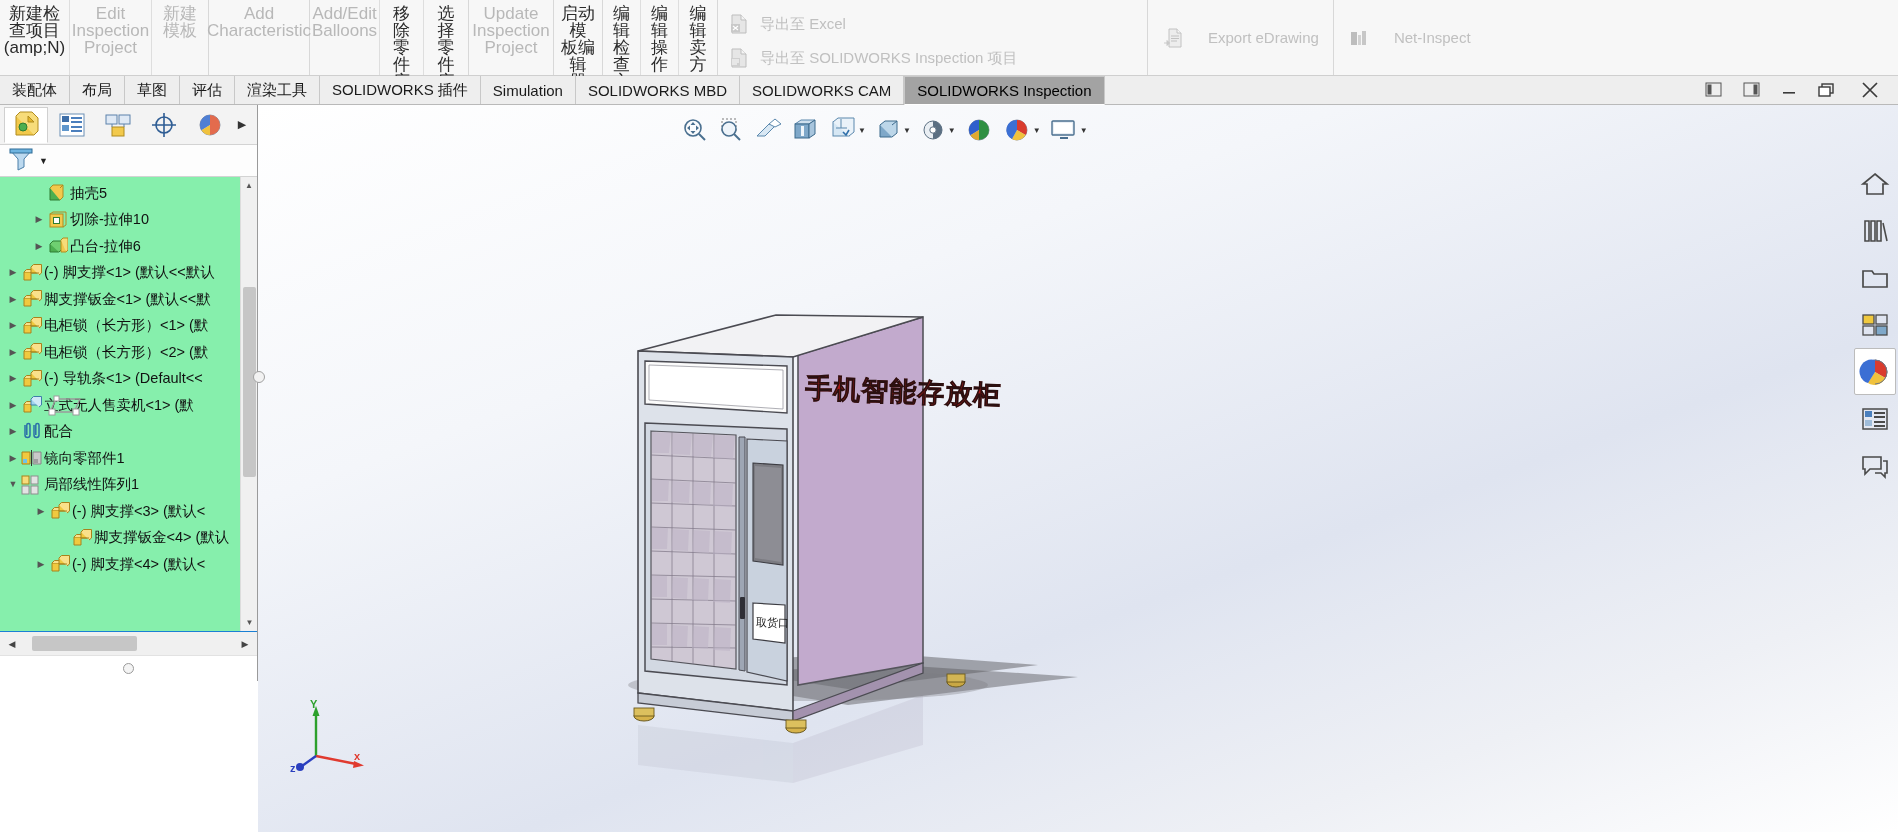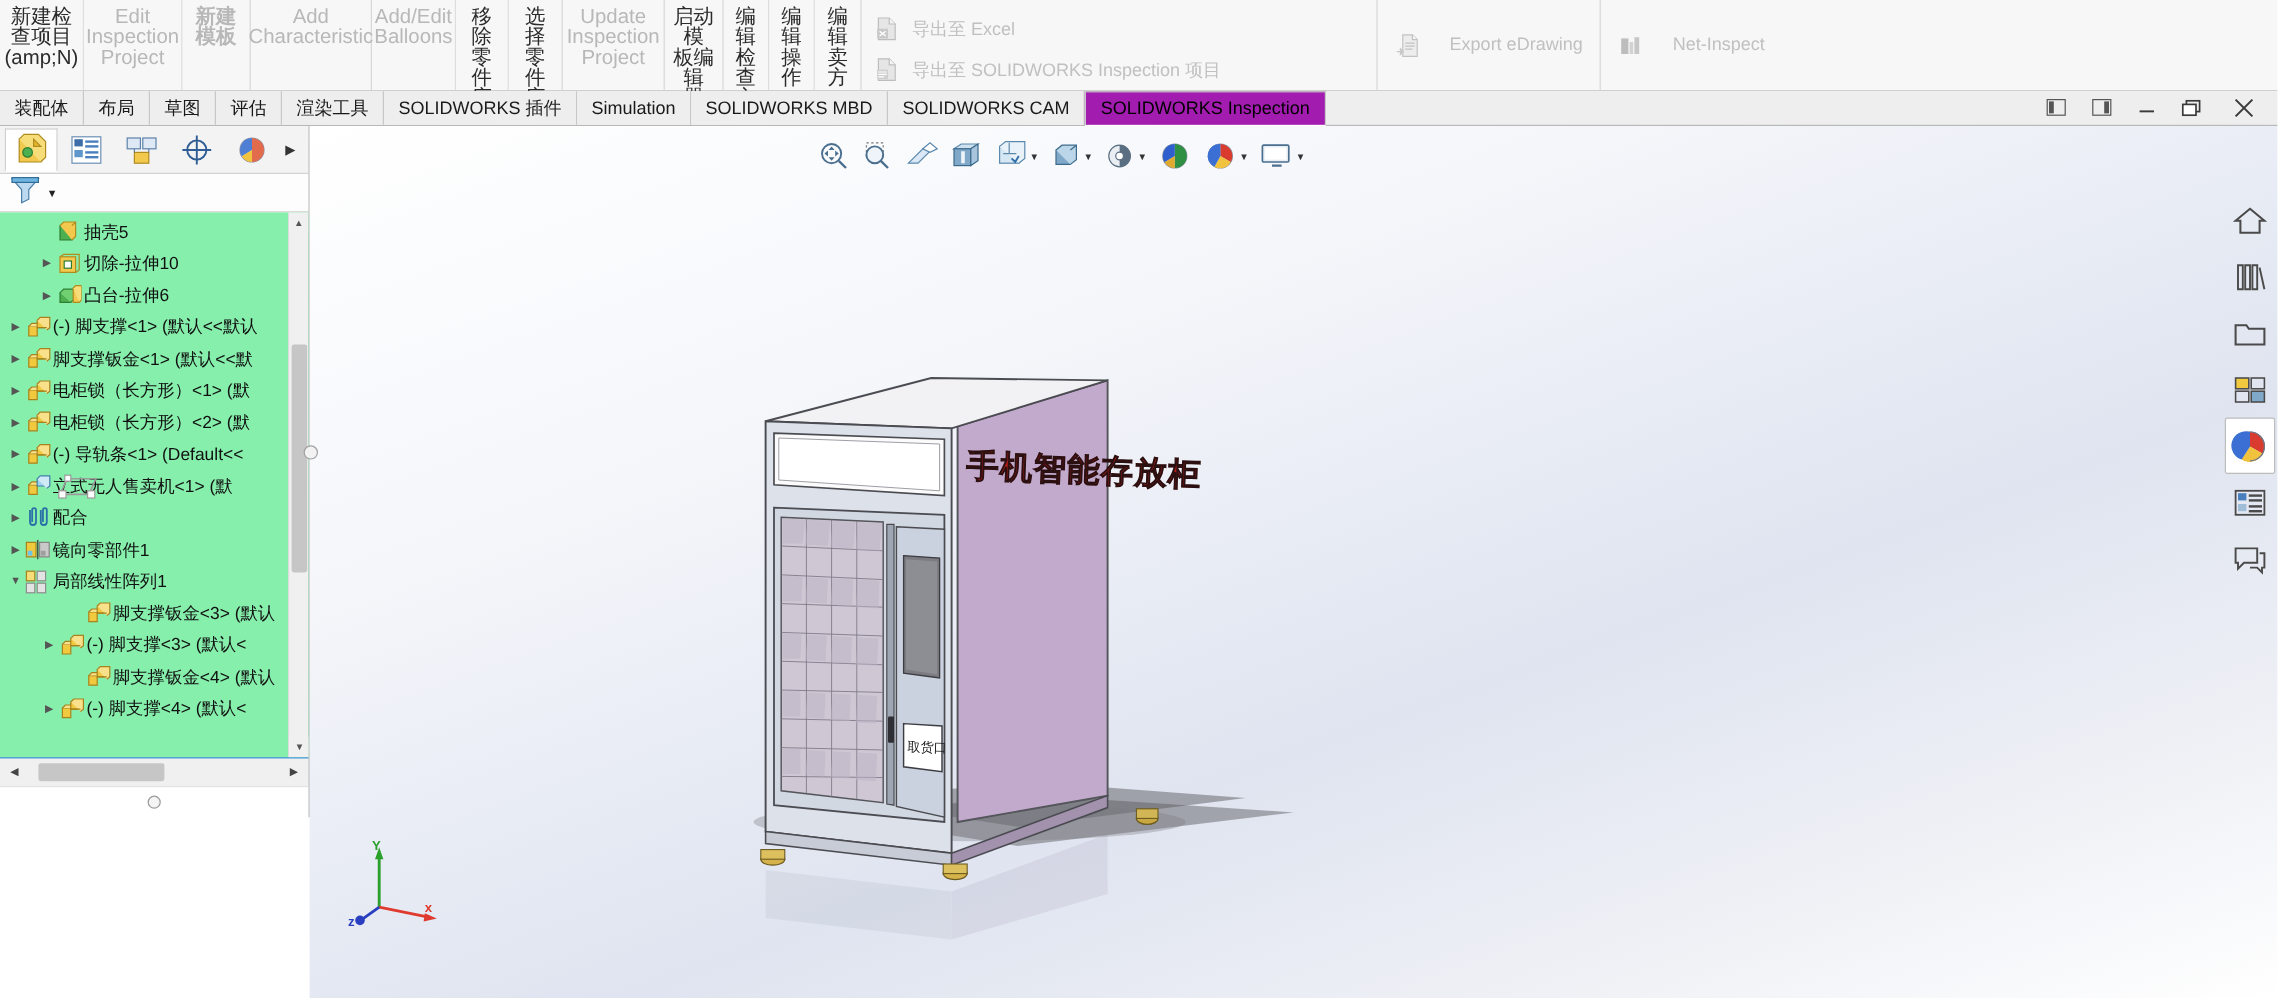--- a/index.html
+++ b/index.html
@@ -30,21 +30,21 @@
     color: #2b2b2b; text-align: center;
     border-right: 1px solid #dedede;
     white-space: normal;
     cursor: default;
   }
   .rbtn:last-child { border-right: none; }
   .rbtn.dim { color: #b8b8b8; }
   .rbtn .ln { display: block; }
   .rbtn.w-newproj { width: 70px; }
   .rbtn.w-editinsp { width: 82px; }
-  .rbtn.w-newtpl { width: 56px; font-weight: bold; }
+  .rbtn.w-newtpl { width: 56px; }
   .rbtn.w-addchar { width: 100px; }
   .rbtn.w-balloon { width: 70px; }
   .rbtn.w-small { width: 44px; }
   .rbtn.w-update { width: 84px; }
   .rbtn.w-launch { width: 48px; }
   .rbtn.w-edit3 { width: 38px; }
 
   
   .export-group {
     display: flex; flex-direction: column; justify-content: flex-end;
@@ -76,21 +76,21 @@
     display: flex; align-items: flex-end;
   }
   .tab {
     height: 28px; display: flex; align-items: center;
     padding: 0 12px; font-size: 15px; color: #1a1a1a;
     border-right: 1px solid #c8c8c8;
     background: #eeeeee;
     cursor: default; white-space: nowrap;
   }
   .tab.active {
-    background: #a21caf;
+    background: #a3a3a3;
     border-top: 1px solid #c8c8c8;
     border-left: 1px solid #c8c8c8;
     border-right: 1px solid #c8c8c8;
     border-bottom: 1px solid #ffffff;
     height: 29px;
     margin-bottom: -1px;
     color: #000;
   }
   .tabstrip-right {
     margin-left: auto; display: flex; align-items: center; height: 29px;
@@ -604,33 +604,20 @@
           <svg width="24" height="22" viewBox="0 0 24 22">
             <rect x="2" y="2" width="7" height="8" fill="#f7dc7a" stroke="#a8821c"></rect>
             <rect x="11" y="2" width="7" height="8" fill="#e3e3e3" stroke="#8d8d8d"></rect>
             <rect x="2" y="12" width="7" height="8" fill="#e3e3e3" stroke="#8d8d8d"></rect>
             <rect x="11" y="12" width="7" height="8" fill="#e3e3e3" stroke="#8d8d8d"></rect>
           </svg>
         </span>
         <span class="tlabel">局部线性阵列1</span>
       </div>
 
-      <div class="trow" style="padding-left:56px">
-        <span class="tcaret blank"></span>
-        <span class="ticon">
-          <svg width="22" height="20" viewBox="0 0 22 20">
-            <path d="M3 9h7v8H3z" fill="#f0c93f" stroke="#a8821c"></path>
-            <path d="M3 9l2.5-2.5h7V9" fill="#f9e08a" stroke="#a8821c"></path>
-            <path d="M10 4h8v6h-8z" fill="#f0c93f" stroke="#a8821c"></path>
-            <path d="M10 4l2.5-2.5h8V10L18 12" fill="#f9e08a" stroke="#a8821c"></path>
-            <path d="M10 10h8" stroke="#a8821c"></path>
-          </svg>
-        </span>
-        <span class="tlabel">脚支撑钣金&lt;3&gt; (默认</span>
-      </div>
 
       <div class="trow" style="padding-left:34px">
         <span class="tcaret closed"></span>
         <span class="ticon">
           <svg width="22" height="20" viewBox="0 0 22 20">
             <path d="M3 9h7v8H3z" fill="#f0c93f" stroke="#a8821c"></path>
             <path d="M3 9l2.5-2.5h7V9" fill="#f9e08a" stroke="#a8821c"></path>
             <path d="M10 4h8v6h-8z" fill="#f0c93f" stroke="#a8821c"></path>
             <path d="M10 4l2.5-2.5h8V10L18 12" fill="#f9e08a" stroke="#a8821c"></path>
             <path d="M10 10h8" stroke="#a8821c"></path>

